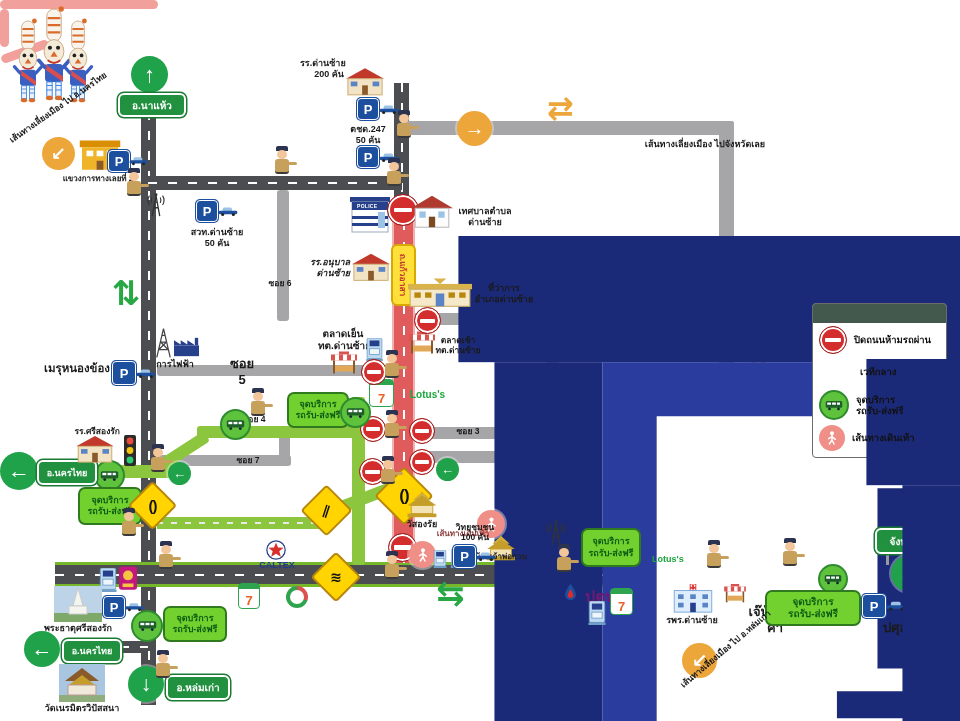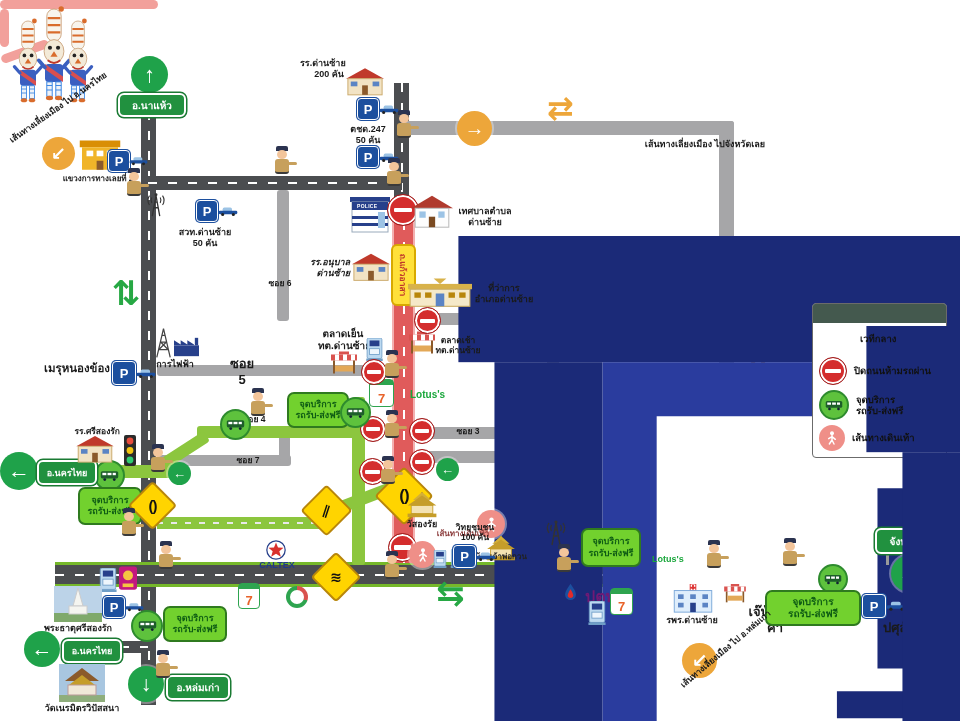--- a/index.html
+++ b/index.html
@@ -319,21 +319,21 @@
   <div class="ca orange" style="left:716px;top:247px;width:36px;height:36px;font-size:21px;">↓</div>
   <div class="dblarrow" style="left:744px;top:348px;font-size:34px;color:#eda63a;">⇅</div>
 
   <svg class="ic" style="left:142px;top:188px;width:28px;height:32px;">
       <use href="#antenna"></use>
     </svg>
   <div class="psign" style="left:196px;top:200px;width:20px;height:20px;">P</div>
   <svg class="ic" style="left:218px;top:206px;width:20px;height:11px;">
       <use href="#car"></use>
     </svg>
-  <div class="lbl" style="left:176px;top:227px;width:58px;">สวท.ด่านซ้าย
+  <div class="lbl" style="left:188px;top:227px;width:58px;">สวท.ด่านซ้าย
 50 คัน</div>
   <div class="dblarrow" style="left:112px;top:276px;font-size:34px;color:#27a844;">⇅</div>
 
   <svg class="ic" style="left:350px;top:194px;width:40px;height:40px;">
       <use href="#policebox"></use>
     </svg>
   <div class="poltxt" style="left:357px;top:203px;">POLICE</div>
   <div class="ne" style="left:387px;top:194px;width:30px;height:30px;"></div>
   <svg class="ic" style="left:411px;top:194px;width:42px;height:37px;">
       <use href="#house"></use>
@@ -665,28 +665,28 @@
   <span class="cop" style="left:155px;top:650px;">
       <i class="cap"></i>
       <i class="face"></i>
       <i class="bod"></i>
       <i class="arm"></i>
     </span>
 
   <div id="legend">
     <div class="hd"></div>
     <div class="row">
+      <span class="ne" style="position:static;width:26px;height:26px;flex:none;display:inline-block;position:relative;"></span>
+      <span class="txt">ปิดถนนห้ามรถผ่าน</span>
+    </div>
+    <div class="row">
       <svg class="ic" style="position:static;width:34px;height:26px;flex:none;">
           <use href="#stage"></use>
         </svg>
       <span class="txt">เวทีกลาง</span>
-    </div>
-    <div class="row">
-      <span class="ne" style="position:static;width:26px;height:26px;flex:none;display:inline-block;position:relative;"></span>
-      <span class="txt">ปิดถนนห้ามรถผ่าน</span>
     </div>
     <div class="row">
       <span class="bstop" style="position:relative;width:26px;height:26px;flex:none;">
           <svg width="18" height="11">
             <use href="#bus"></use>
           </svg>
         </span>
       <span class="txt">จุดบริการ
 รถรับ-ส่งฟรี</span>
     </div>

